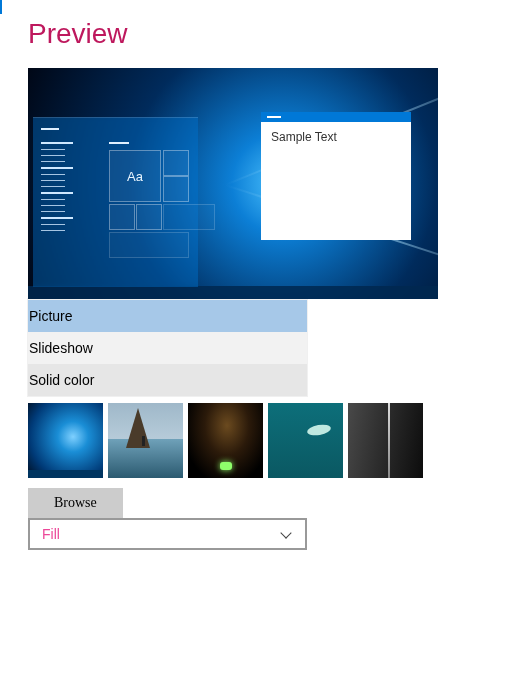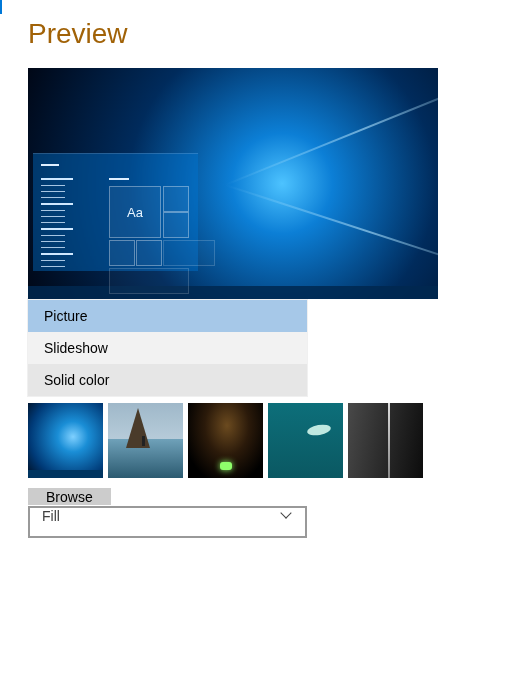--- a/index.html
+++ b/index.html
@@ -15,21 +15,21 @@
       left: 0; top: 0;
       width: 2px; height: 14px;
       background: #0078d7;
     }
     .container {
       padding: 18px 28px 0 28px;
     }
     .title {
       font-size: 28px;
       font-weight: 400;
-      color: #a16207;
+      color: #be185d;
       margin-bottom: 18px;
     }
     
     .preview {
       width: 410px;
       height: 231px;
       position: relative;
       background: radial-gradient(circle at 62% 50%, #4dc3ff 0%, #0c7fd6 18%, #002b5c 55%, #000716 100%);
       overflow: hidden;
     }
@@ -44,22 +44,22 @@
     .rays::before{transform:rotate(-22deg)}
     .rays::after{transform:rotate(18deg)}
     .taskbar {
       position: absolute;
       left: 0; right: 0; bottom: 0;
       height: 13px;
       background: rgba(0,40,80,.85);
     }
     .startmenu {
       position: absolute;
-      left: 5px; bottom: 28px;
-      width: 165px; height: 118px;
+      left: 5px; bottom: 12px;
+      width: 165px; height: 170px;
       background: rgba(0,120,215,.4);
       border-top: 1px solid rgba(255,255,255,.15);
       backdrop-filter: blur(2px);
       text-align: center;
     }
     .sm-topline {
       position:absolute; left:8px; top:10px; width:18px; height:2px; background:#dfefff;
     }
     .sm-list {
       position:absolute; left:8px; top:24px;
@@ -107,21 +107,21 @@
       margin-bottom: 6px;
     }
     .dropdown-open {
       width: 279px;
       border-top: 1px solid rgba(0,0,0,.06);
       box-shadow: 0 0 0 1px rgba(0,0,0,.06);
       background:#fff;
     }
     .dropdown-open .option {
       height: 32px;
-      padding: 0 16px;
+      padding: 0 1px;
       font-size: 14px;
       color: #000;
       display: flex;
       align-items: center;
       background: #e6e6e6;
       cursor: default;
     }
     .dropdown-open .option.selected { background: #a6c8e8; }
     .dropdown-open .option.alt { background: #f2f2f2; }
     
@@ -145,45 +145,47 @@
     .th3::after{content:'';position:absolute;left:32px;bottom:8px;width:12px;height:8px;background:#8fff6b;border-radius:3px;box-shadow:0 0 6px #8fff6b}
     .th4 { background: linear-gradient(180deg,#0d6f7a 0%, #0a5862 100%); }
     .th4::after{content:'';position:absolute;right:12px;top:22px;width:24px;height:10px;background:#bfe8e0;border-radius:50%;transform:rotate(-10deg)}
     .th5 { background: linear-gradient(100deg,#494949 0%, #2a2a2a 50%, #0c0c0c 100%); }
     .th5::after{content:'';position:absolute;left:40px;top:0;bottom:0;width:2px;background:linear-gradient(#ddd,#888)}
     
     .browse {
       display: inline-flex;
       align-items: center;
       justify-content: center;
-      height: 17px;
-      padding: 0 18px;
+      height: 30px;
+      padding: 0 26px;
       background: #ccc;
       margin-top: 10px;
       font-size: 14px;
       color: #000;
       border: none;
       cursor: pointer;
+      font-family: Liberation Serif, serif;
     }
     
     .fit-label {
       font-size: 14px;
       color: #000;
       margin-top: 32px;
       margin-bottom: 8px;
     }
     .select {
       width: 279px;
       height: 32px;
       border: 2px solid #999;
       display: flex;
+      align-items: center;
       padding: 0 12px;
       justify-content: space-between;
       font-size: 14px;
-      color: #404040;
+      color: #ec4899;
       cursor: default;
       background:#fff;
     }
     .chevron {
       width: 12px; height: 12px; position:relative;
     }
     .chevron::before {
       content:''; position:absolute; left:1px; top:1px;
       width:7px; height:7px;
       border-right:1px solid #444; border-bottom:1px solid #444;
@@ -224,20 +226,24 @@
         <div class="tile t-top"></div>
         <div class="tile t-big">Aa</div>
         <div class="tile t1"></div>
           <div class="tile t2"></div>
         <div class="tile t3"></div>
           <div class="tile t4"></div>
         <div class="tile t5"></div>
           <div class="tile t6"></div>
       </div>
     </div>
+    <div class="window">
+      <div class="titlebar"></div>
+      <div class="content">Sample Text</div>
+    </div>
   </div>
 
 
   <div class="dropdown-open">
     <div class="option selected">Picture</div>
     <div class="option alt">Slideshow</div>
     <div class="option">Solid color</div>
   </div>
 
   <div class="thumbs">

